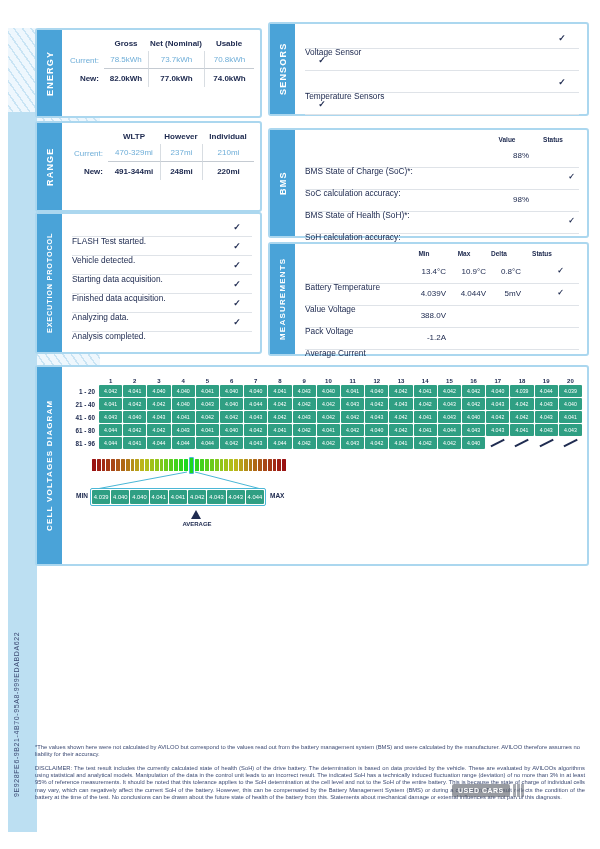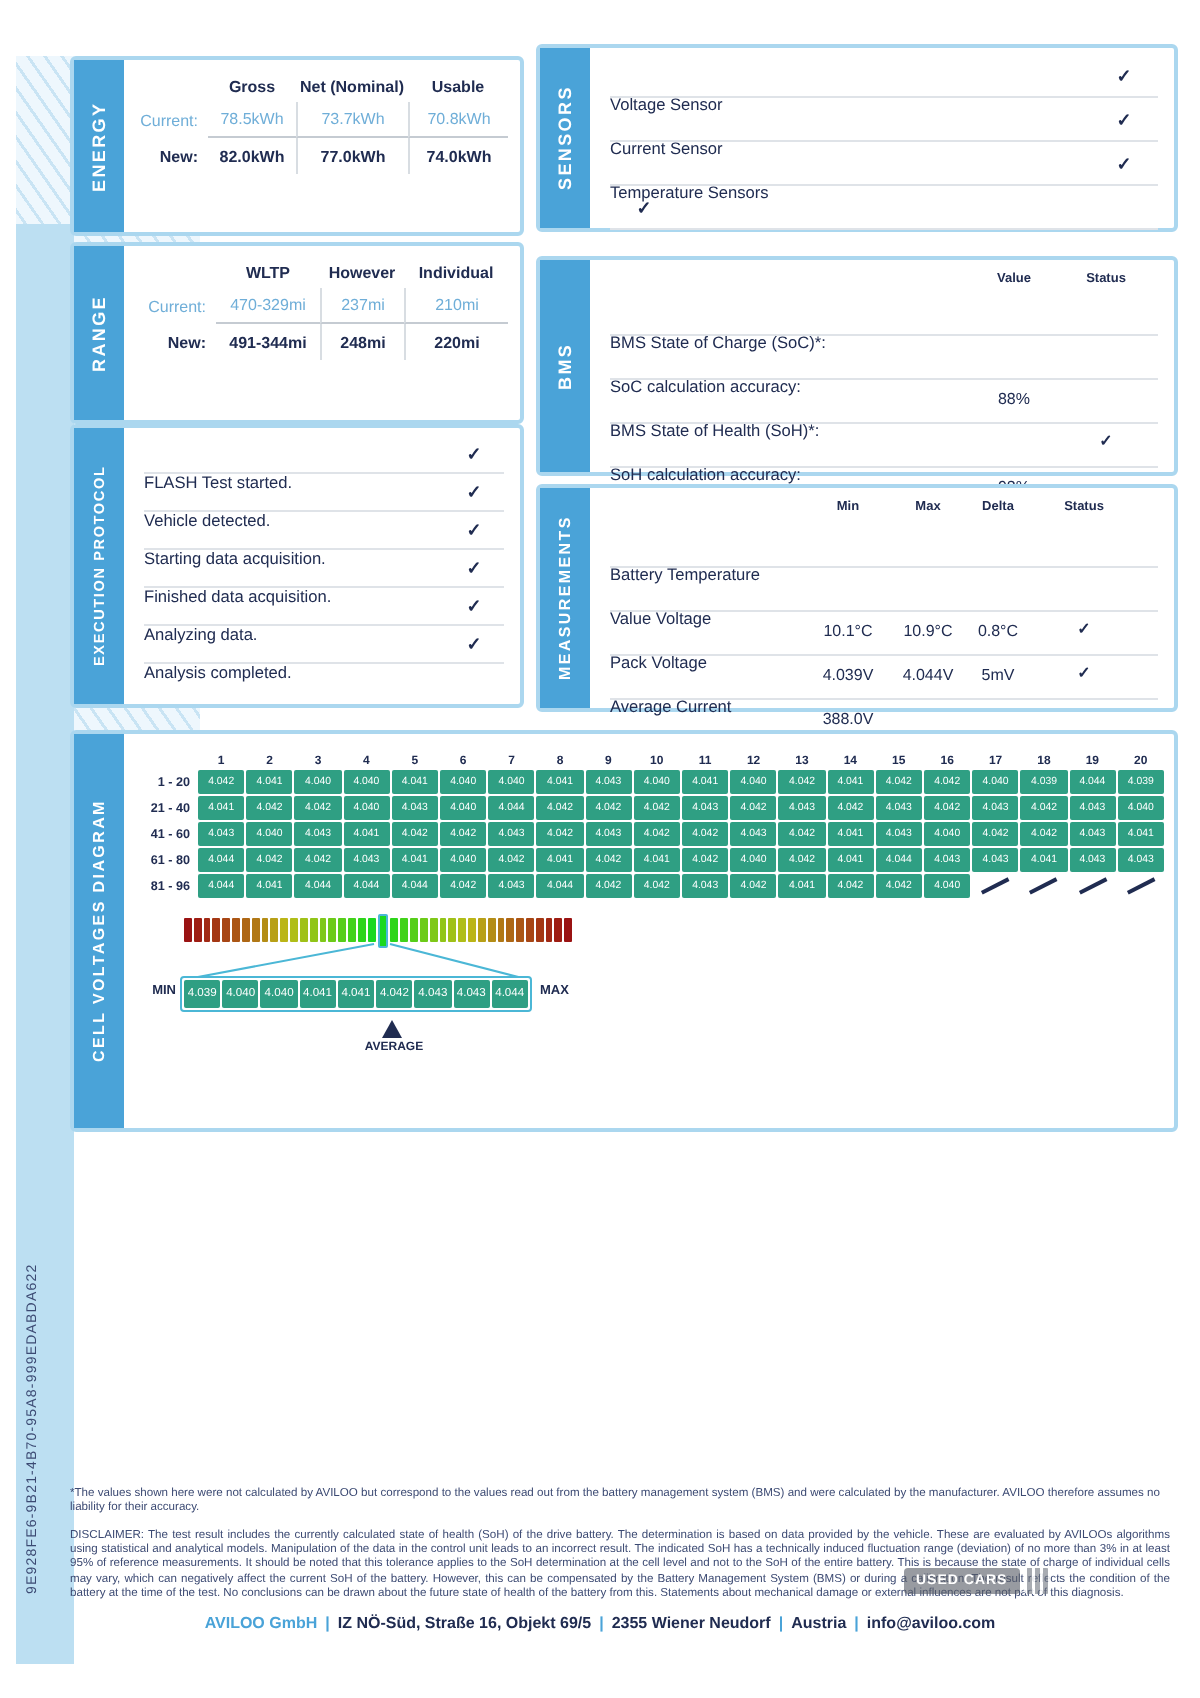--- a/index.html
+++ b/index.html
@@ -41,21 +41,21 @@
   .vl{border-left:1px solid #d8dde2;}
   .hl{border-bottom:1px solid #c5cbd2;}
   
   .rows{position:absolute;left:10px;right:8px;}
   .crow{position:relative;display:flex;align-items:center;border-bottom:1px solid #dfe3e8;}
   .crow .lab{font-size:8.3px;color:var(--navy);flex:1;margin-top:28px;}
   .crow .lab.b,.crow .tm{font-weight:700;font-size:8.6px;}
   .chk{font-weight:700;font-size:9px;color:var(--navy);}
   .colhead{position:absolute;font-size:6.5px;font-weight:700;color:var(--navy);
            width:44px;text-align:center;}
-  .cellv{position:absolute;font-size:8px;color:var(--navy);width:44px;text-align:center;margin-top:44px;}
+  .cellv{position:absolute;font-size:8px;color:var(--navy);width:44px;text-align:right;}
   
   #cv-grid{position:absolute;left:6px;top:6px;width:514px;display:grid;
            grid-template-columns:30px repeat(20,1fr);grid-template-rows:11px repeat(5,12px);
            gap:1px;}
   .gh{display:flex;align-items:flex-end;justify-content:center;font-size:6px;font-weight:700;}
   .gl{display:flex;align-items:center;justify-content:flex-end;padding-right:3px;
       font-size:6.3px;font-weight:700;}
   .gc{background:var(--cell-green);color:#fff;font-size:5.2px;display:flex;
       align-items:center;justify-content:center;border-radius:1px;}
   .gc.empty{background:transparent;}
@@ -124,21 +124,20 @@
 
   <section class="box" id="sensors-box">
     <div class="side-label">SENSORS</div>
     <div class="content">
         <div class="rows" id="sensors-rows" style="top:3px">
           <div class="crow" style="height: 21px;">
             <span class="lab">Voltage Sensor</span>
             <span class="chk" style="width: 34px; text-align: center;">✓</span>
           </div>
           <div class="crow" style="height: 21px;">
-            <span class="lab">Current Sensor</span>
             <span class="chk" style="width: 34px; text-align: center;">✓</span>
           </div>
           <div class="crow" style="height: 21px;">
             <span class="lab">Temperature Sensors</span>
             <span class="chk" style="width: 34px; text-align: center;">✓</span>
           </div>
           <div class="crow" style="height: 21px;">
             <span class="chk" style="width: 34px; text-align: center;">✓</span>
           </div>
         </div>
@@ -232,21 +231,21 @@
     <div class="content">
       <div id="meas-heads">
           <span class="colhead" style="left: 107px; top: 6px;">Min</span>
           <span class="colhead" style="left: 147px; top: 6px;">Max</span>
           <span class="colhead" style="left: 182px; top: 6px;">Delta</span>
           <span class="colhead" style="left: 225px; top: 6px;">Status</span>
         </div>
       <div class="rows" id="meas-rows" style="top:18px">
           <div class="crow" style="height: 21px;">
             <span class="lab">Battery Temperature</span>
-            <span class="cellv" style="left: 97px; top: 5px;">10.1°C</span>
+            <span class="cellv" style="left: 97px; top: 5px;">13.4°C</span>
             <span class="cellv" style="left: 137px; top: 5px;">10.9°C</span>
             <span class="cellv" style="left: 172px; top: 5px;">0.8°C</span>
             <span class="cellv chk" style="left: 215px; top: 4px;">✓</span>
           </div>
           <div class="crow" style="height: 21px;">
             <span class="lab">Value Voltage</span>
             <span class="cellv" style="left: 97px; top: 5px;">4.039V</span>
             <span class="cellv" style="left: 137px; top: 5px;">4.044V</span>
             <span class="cellv" style="left: 172px; top: 5px;">5mV</span>
             <span class="cellv chk" style="left: 215px; top: 4px;">✓</span>
@@ -467,14 +466,13 @@
   </section>
 
   <div class="smalltext" id="footnote">*The values shown here were not calculated by AVILOO but correspond to the values read out from the battery management system (BMS) and were calculated by the manufacturer. AVILOO therefore assumes no liability for their accuracy.</div>
   <div class="smalltext" id="disclaimer">DISCLAIMER: The test result includes the currently calculated state of health (SoH) of the drive battery. The determination is based on data provided by the vehicle. These are evaluated by AVILOOs algorithms using statistical and analytical models. Manipulation of the data in the control unit leads to an incorrect result. The indicated SoH has a technically induced fluctuation range (deviation) of no more than 3% in at least 95% of reference measurements. It should be noted that this tolerance applies to the SoH determination at the cell level and not to the SoH of the entire battery. This is because the state of charge of individual cells may vary, which can negatively affect the current SoH of the battery. However, this can be compensated by the Battery Management System (BMS) or during a calibration. The result reflects the condition of the battery at the time of the test. No conclusions can be drawn about the future state of health of the battery from this. Statements about mechanical damage or external influences are not part of this diagnosis.</div>
 
   <div id="watermark">
     <span class="wm-main">USED CARS</span>
     <span class="wm-ext"></span>
   </div>
 
-  <div id="footer"><span class="co">AVILOO GmbH</span><span class="sep">|</span><span>IZ NÖ-Süd, Straße 16, Objekt 69/5</span><span class="sep">|</span><span>2355 Wiener Neudorf</span><span class="sep">|</span><span>Austria</span><span class="sep">|</span><span>info@aviloo.com</span></div>
 </div>
 
 </body></html>

